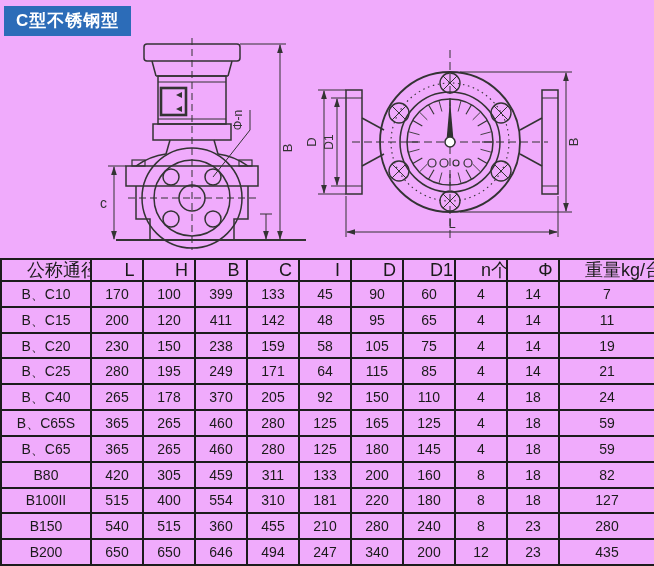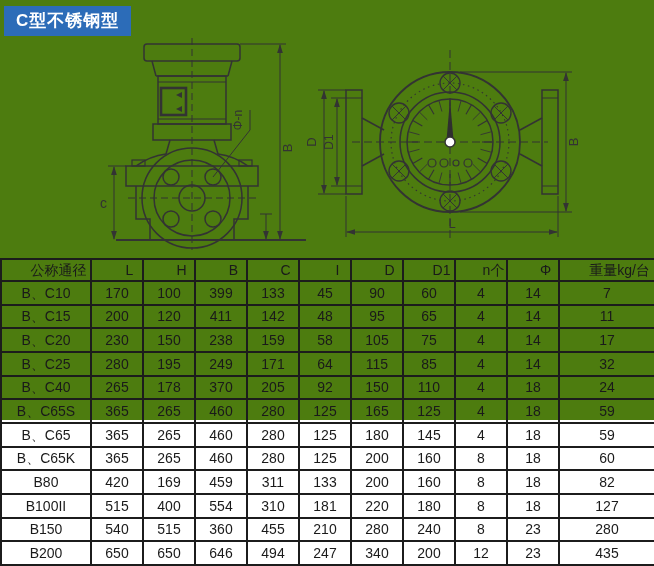--- a/index.html
+++ b/index.html
@@ -1,18 +1,18 @@
 <!DOCTYPE html>
 <html><head>
 <meta charset="utf-8">
 <style>
   * { margin:0; padding:0; box-sizing:border-box; }
   html,body { width:654px; height:566px; background:#ffffff; overflow:hidden;
               font-family:"Liberation Sans", sans-serif; }
-  .page { position:relative; width:654px; height:420px; background:#4d7c0f; }
+  .page { position:relative; width:654px; height:566px; background:#f0abfc; }
 
   .title-badge {
     position:absolute; left:4px; top:6px;
     background:#2c6cb8; color:#fff;
     font-size:17px; font-weight:bold;
     padding:3px 12px 4px 12px; letter-spacing:1px;
   }
 
   .drawing-area { position:absolute; left:0; top:34px; width:654px; height:224px; }
   .svg-side  { position:absolute; left:70px; top:2px; }
@@ -23,21 +23,21 @@
   .dim-table {
     position:absolute; left:0; top:258px; width:654px; height:308px;
     border-collapse:collapse; table-layout:fixed;
     font-size:14px; color:#1a1a1a;
   }
   .dim-table th, .dim-table td {
     border:2px solid #1c1c1c; text-align:center; vertical-align:middle;
     padding:0; height:22px; line-height:1; font-weight:normal;
     white-space:nowrap; overflow:hidden;
   }
-  .dim-table thead th { font-size:14px;padding-left:25px; }
+  .dim-table thead th { font-size:18px;padding-left:25px; }
   .dim-table .col-model { width:90px; }
   .dim-table .col-val   { width:52px; }
   .dim-table .col-wt    { width:96px; }
 </style>
 </head>
 <body>
 
 <div class="page">
 
   <div class="title-badge" style="background: rgb(44, 108, 184); color: rgb(255, 255, 255);">C型不锈钢型</div>
@@ -300,34 +300,34 @@
           <td>B、C20</td>
           <td>230</td>
           <td>150</td>
           <td>238</td>
           <td>159</td>
           <td>58</td>
           <td>105</td>
           <td>75</td>
           <td>4</td>
           <td>14</td>
-          <td>17</td>
+          <td>19</td>
         </tr>
         <tr>
           <td>B、C25</td>
           <td>280</td>
           <td>195</td>
           <td>249</td>
           <td>171</td>
           <td>64</td>
           <td>115</td>
           <td>85</td>
           <td>4</td>
           <td>14</td>
-          <td>32</td>
+          <td>21</td>
         </tr>
         <tr>
           <td>B、C40</td>
           <td>265</td>
           <td>178</td>
           <td>370</td>
           <td>205</td>
           <td>92</td>
           <td>150</td>
           <td>110</td>
@@ -355,36 +355,23 @@
           <td>460</td>
           <td>280</td>
           <td>125</td>
           <td>180</td>
           <td>145</td>
           <td>4</td>
           <td>18</td>
           <td>59</td>
         </tr>
         <tr>
-          <td>B、C65K</td>
-          <td>365</td>
-          <td>265</td>
-          <td>460</td>
-          <td>280</td>
-          <td>125</td>
-          <td>200</td>
-          <td>160</td>
-          <td>8</td>
-          <td>18</td>
-          <td>60</td>
-        </tr>
-        <tr>
           <td>B80</td>
           <td>420</td>
-          <td>169</td>
+          <td>305</td>
           <td>459</td>
           <td>311</td>
           <td>133</td>
           <td>200</td>
           <td>160</td>
           <td>8</td>
           <td>18</td>
           <td>82</td>
         </tr>
         <tr>

